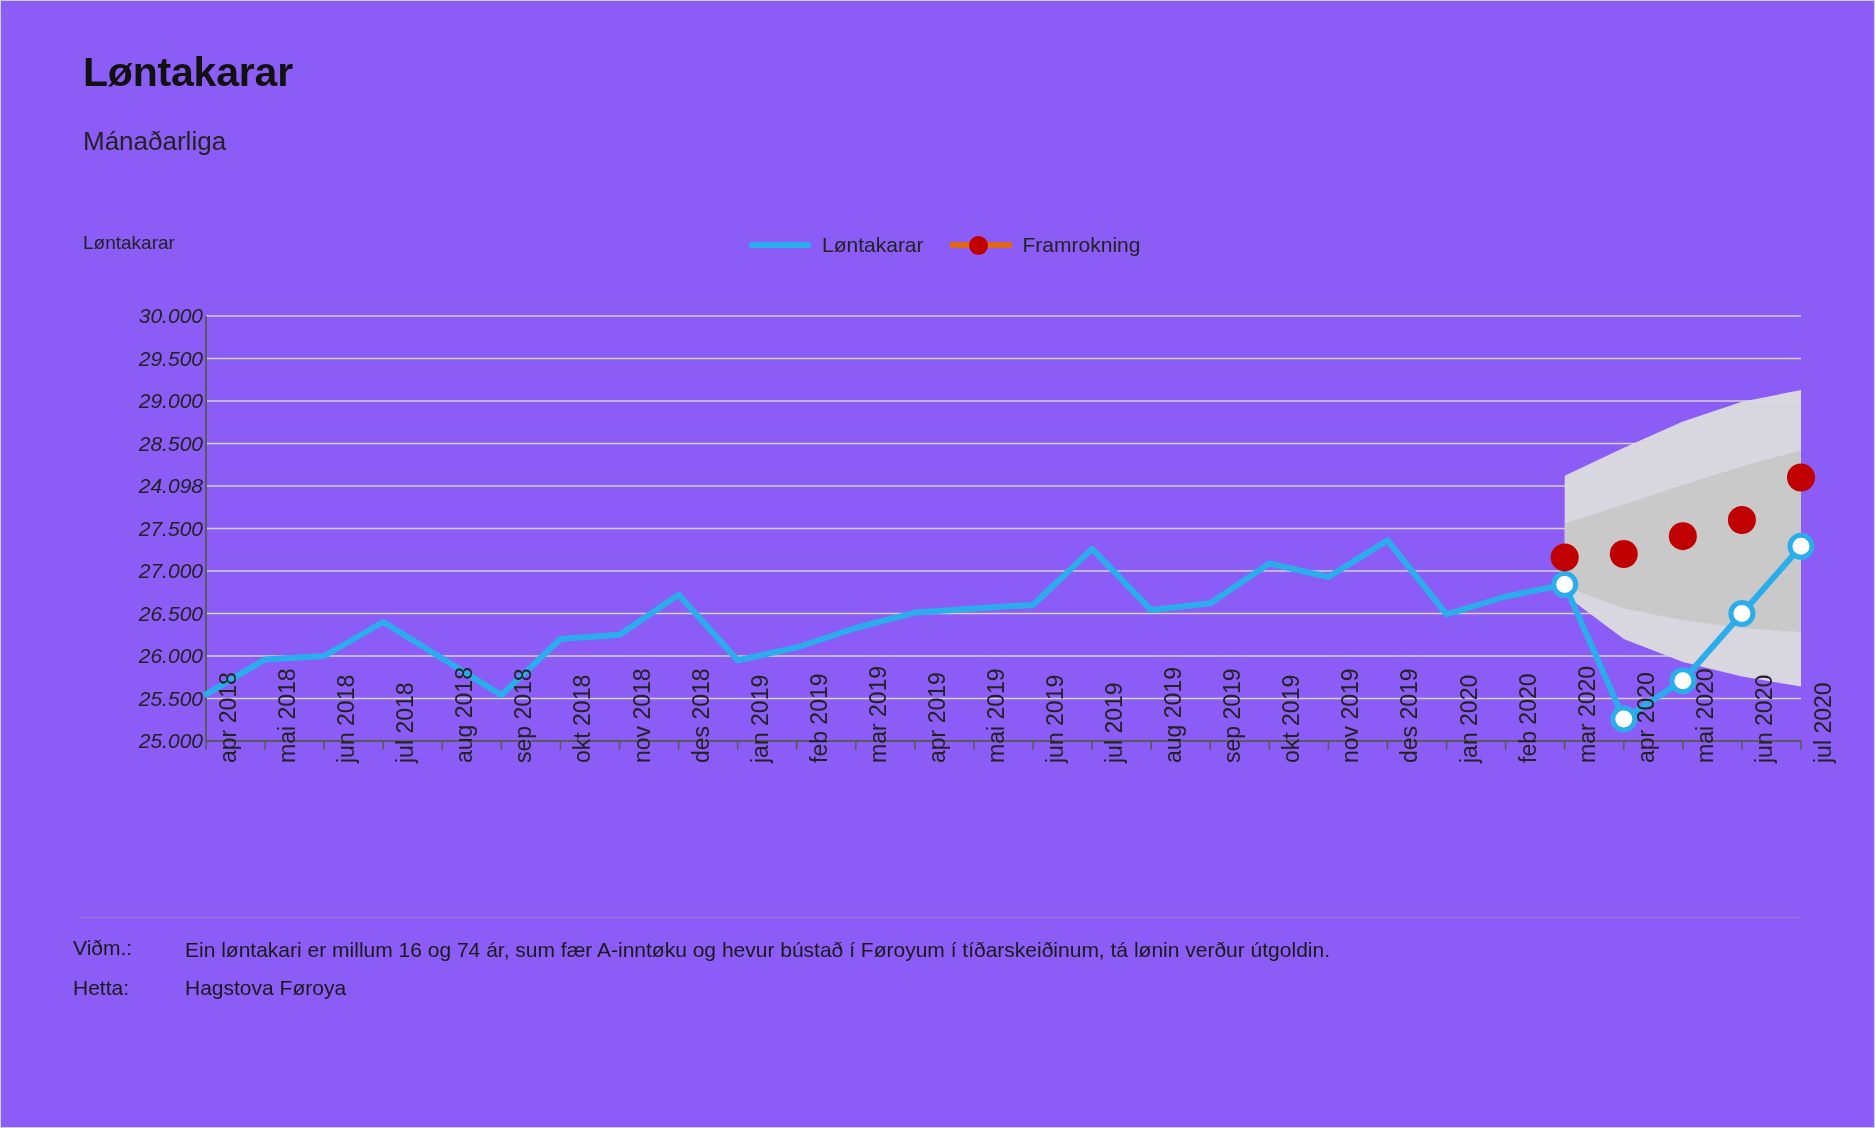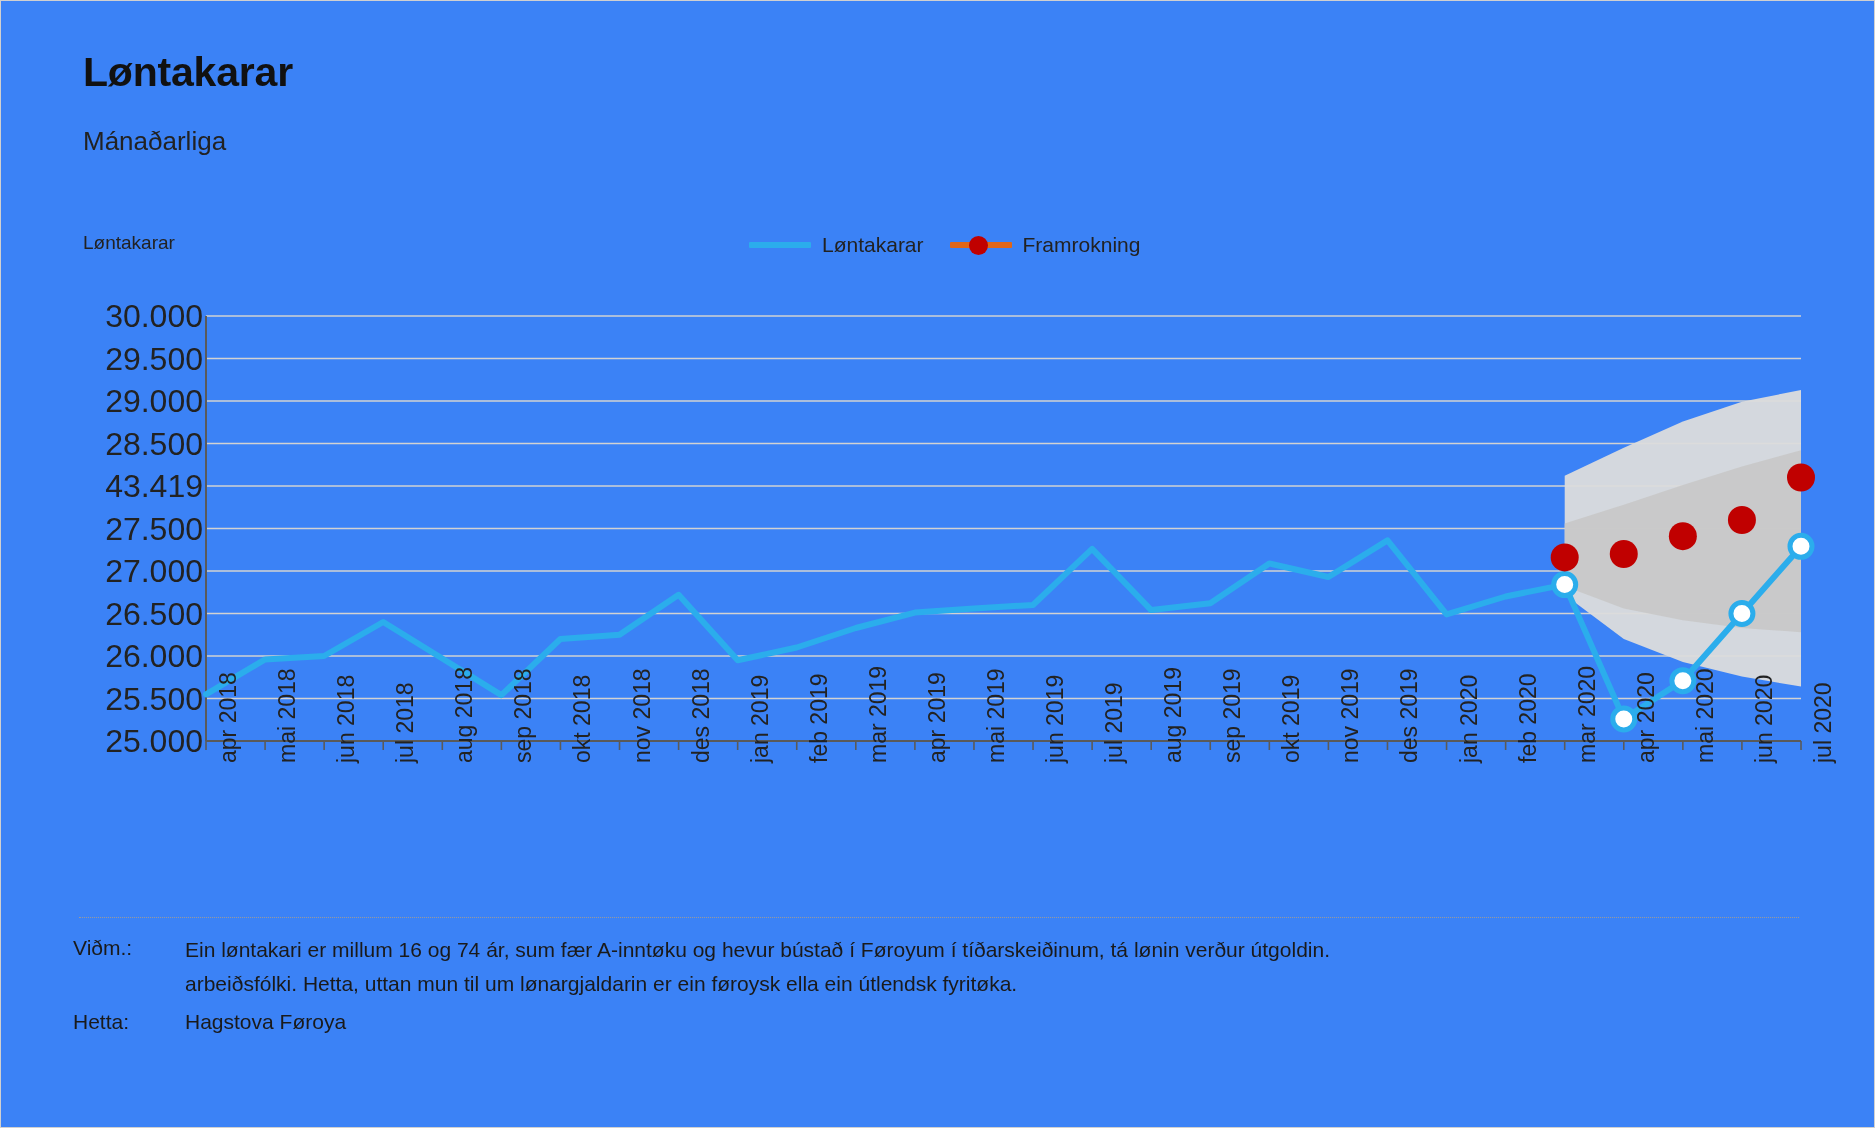--- a/index.html
+++ b/index.html
@@ -13,21 +13,21 @@
     font-family: "Liberation Sans", sans-serif;
     color: #1a1a1a;
     overflow: hidden;
   }
   #page {
     position: relative;
     width: 1875px;
     height: 1128px;
     box-sizing: border-box;
     border: 1px solid #d0d0d0;
-    background: #3b82f6;
+    background: #8b5cf6;
   }
   .title {
     position: absolute;
     left: 82px;
     top: 48px;
     font-size: 41px;
     font-weight: bold;
     letter-spacing: -0.2px;
     color: #111;
   }
@@ -92,25 +92,26 @@
     position: absolute;
     left: 0;
     top: 0;
     width: 1875px;
     height: 1128px;
     pointer-events: none;
   }
   .ytick-label {
     position: absolute;
     right: 0;
-    font-size: 32px;
+    font-size: 21px;
     color: #222;
     text-align: right;
     transform: translateY(-50%);
     white-space: nowrap;
+    font-style: italic;
   }
   .ytick-wrap {
     position: absolute;
     left: 60px;
     width: 142px;
   }
   .xtick-label {
     position: absolute;
     font-size: 23px;
     color: #222;
@@ -239,21 +240,21 @@
       <div class="ytick-wrap" style="top: 612.5px;">
         <div class="ytick-label" style="position: static; transform: translateY(-50%);">26.500</div>
       </div>
       <div class="ytick-wrap" style="top: 570px;">
         <div class="ytick-label" style="position: static; transform: translateY(-50%);">27.000</div>
       </div>
       <div class="ytick-wrap" style="top: 527.5px;">
         <div class="ytick-label" style="position: static; transform: translateY(-50%);">27.500</div>
       </div>
       <div class="ytick-wrap" style="top: 485px;">
-        <div class="ytick-label" style="position: static; transform: translateY(-50%);">43.419</div>
+        <div class="ytick-label" style="position: static; transform: translateY(-50%);">24.098</div>
       </div>
       <div class="ytick-wrap" style="top: 442.5px;">
         <div class="ytick-label" style="position: static; transform: translateY(-50%);">28.500</div>
       </div>
       <div class="ytick-wrap" style="top: 400px;">
         <div class="ytick-label" style="position: static; transform: translateY(-50%);">29.000</div>
       </div>
       <div class="ytick-wrap" style="top: 357.5px;">
         <div class="ytick-label" style="position: static; transform: translateY(-50%);">29.500</div>
       </div>
@@ -292,21 +293,20 @@
       <div class="xtick-label" style="left: 1809px; top: 762px;">jul 2020</div>
     </div>
 
   <div class="footer-rule"></div>
 
   <div class="footer">
     <div class="footer-row">
       <div class="footer-label">Viðm.:</div>
       <div class="footer-lines">
         <div>Ein løntakari er millum 16 og 74 ár, sum fær A-inntøku og hevur bústað í Føroyum í tíðarskeiðinum, tá lønin verður útgoldin.</div>
-        <div>arbeiðsfólki. Hetta, uttan mun til um lønargjaldarin er ein føroysk ella ein útlendsk fyritøka.</div>
       </div>
     </div>
     <div class="footer-row" style="margin-top:6px">
       <div class="footer-label">Hetta:</div>
       <div>Hagstova Føroya</div>
     </div>
   </div>
 
 </div>
 

